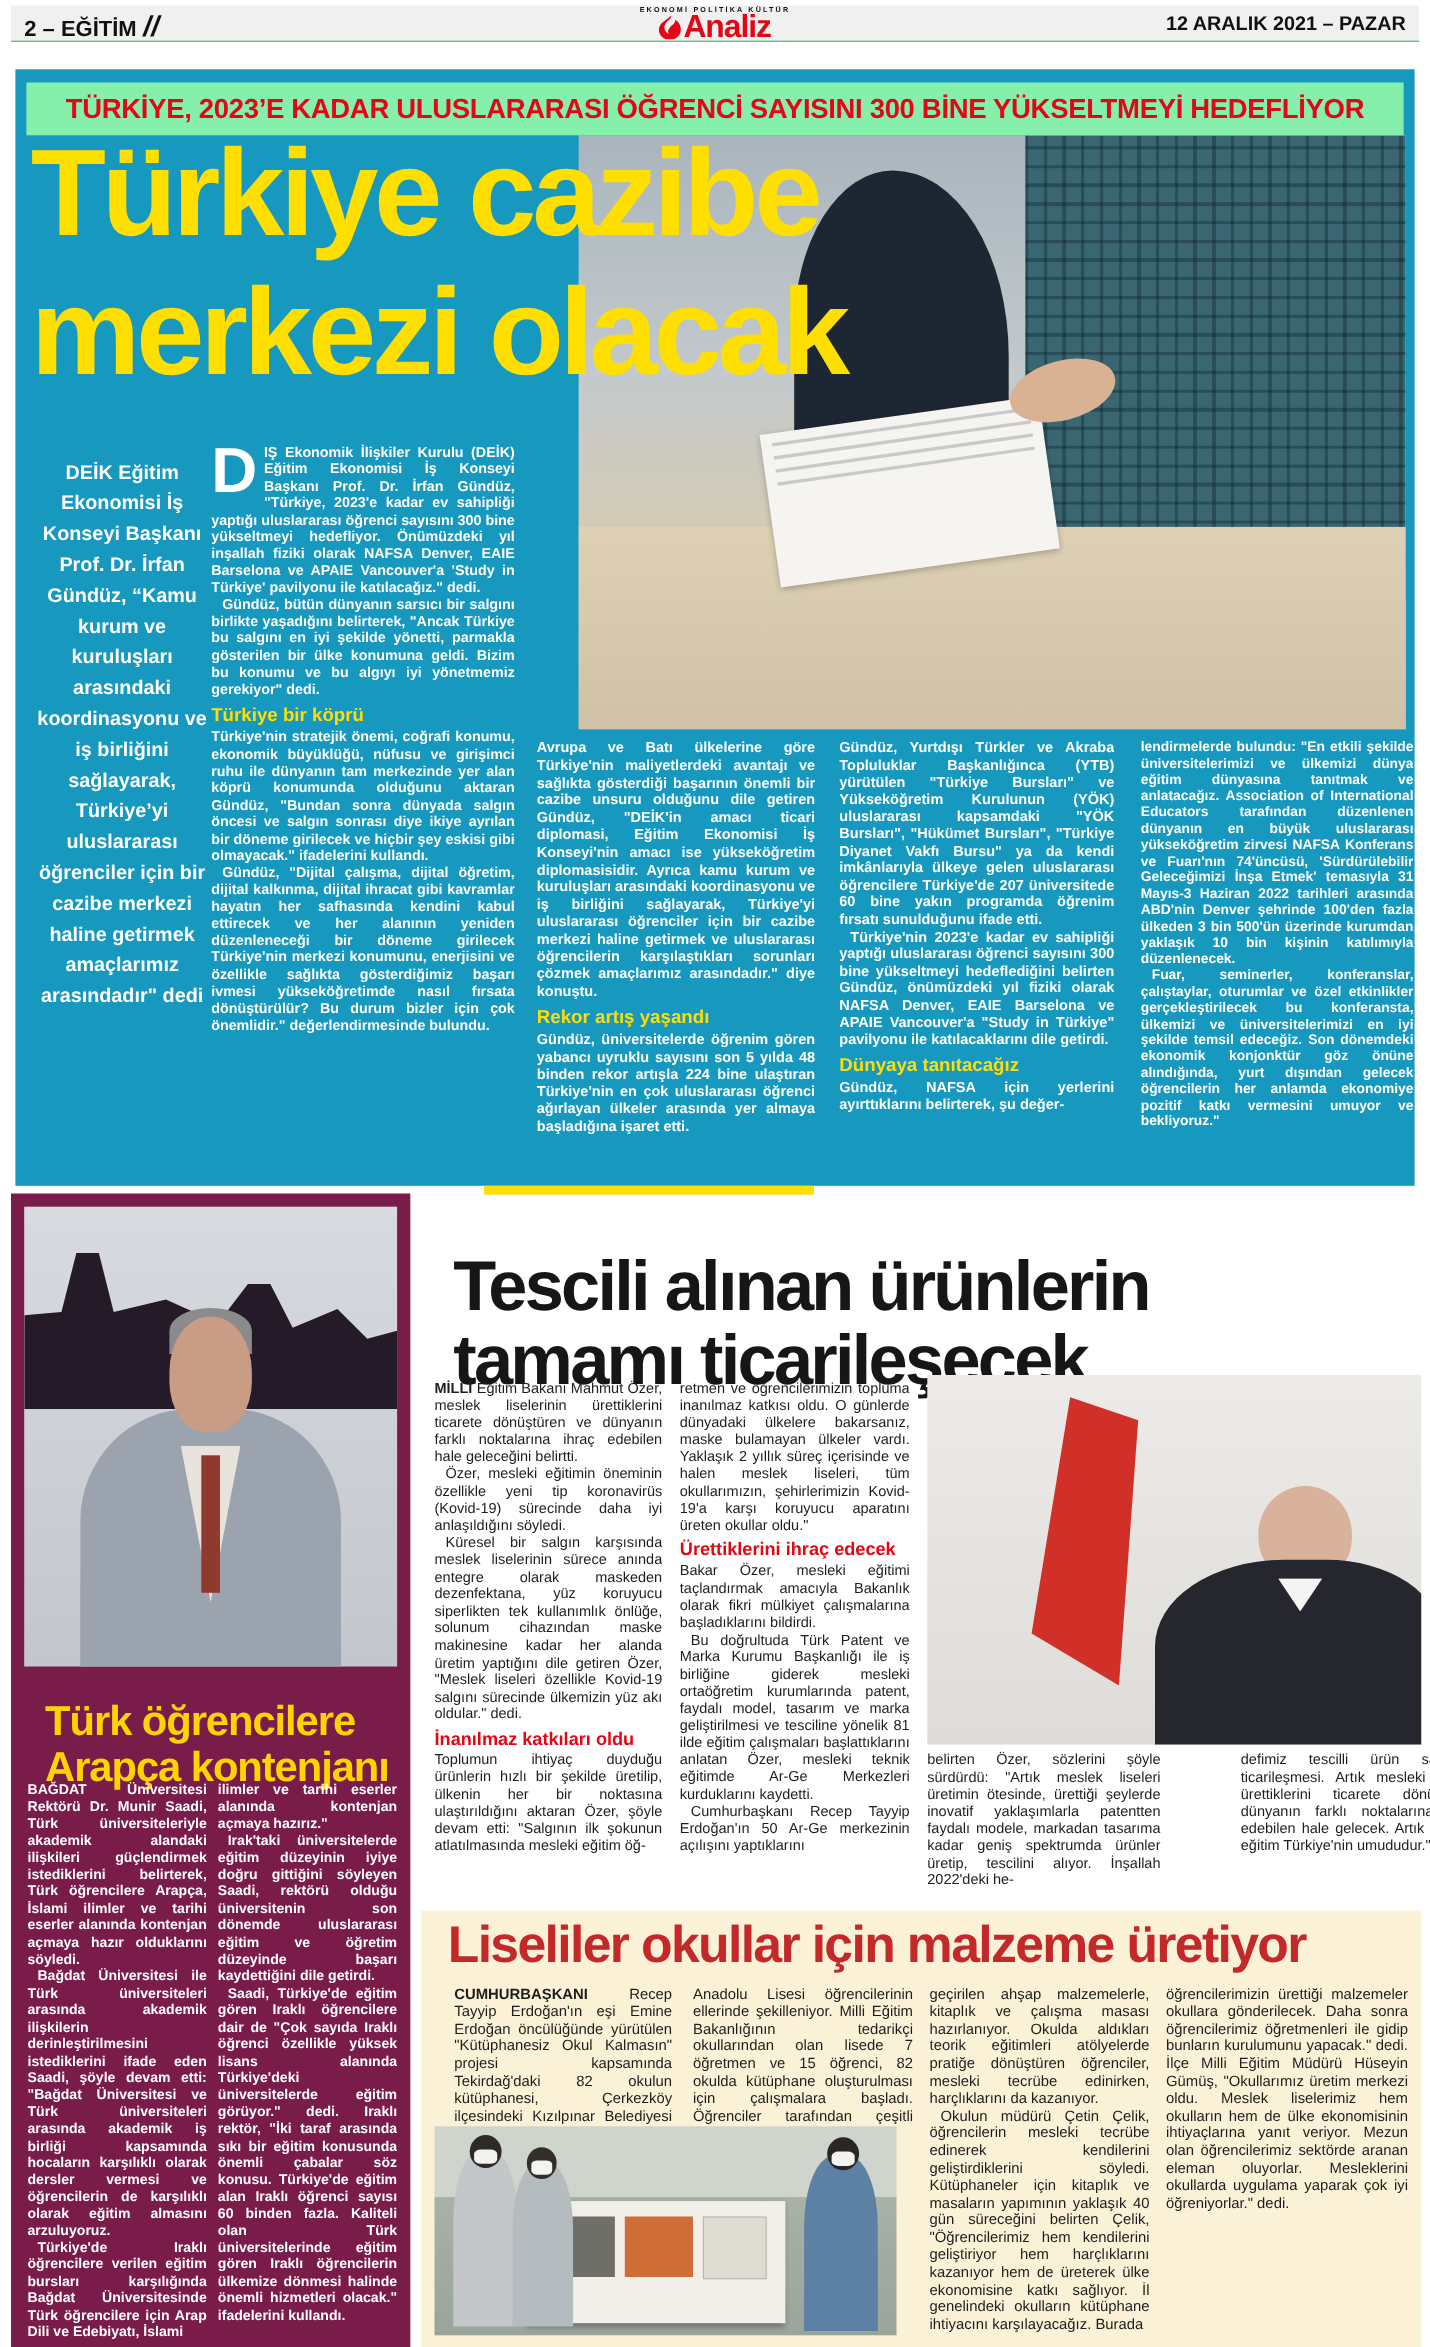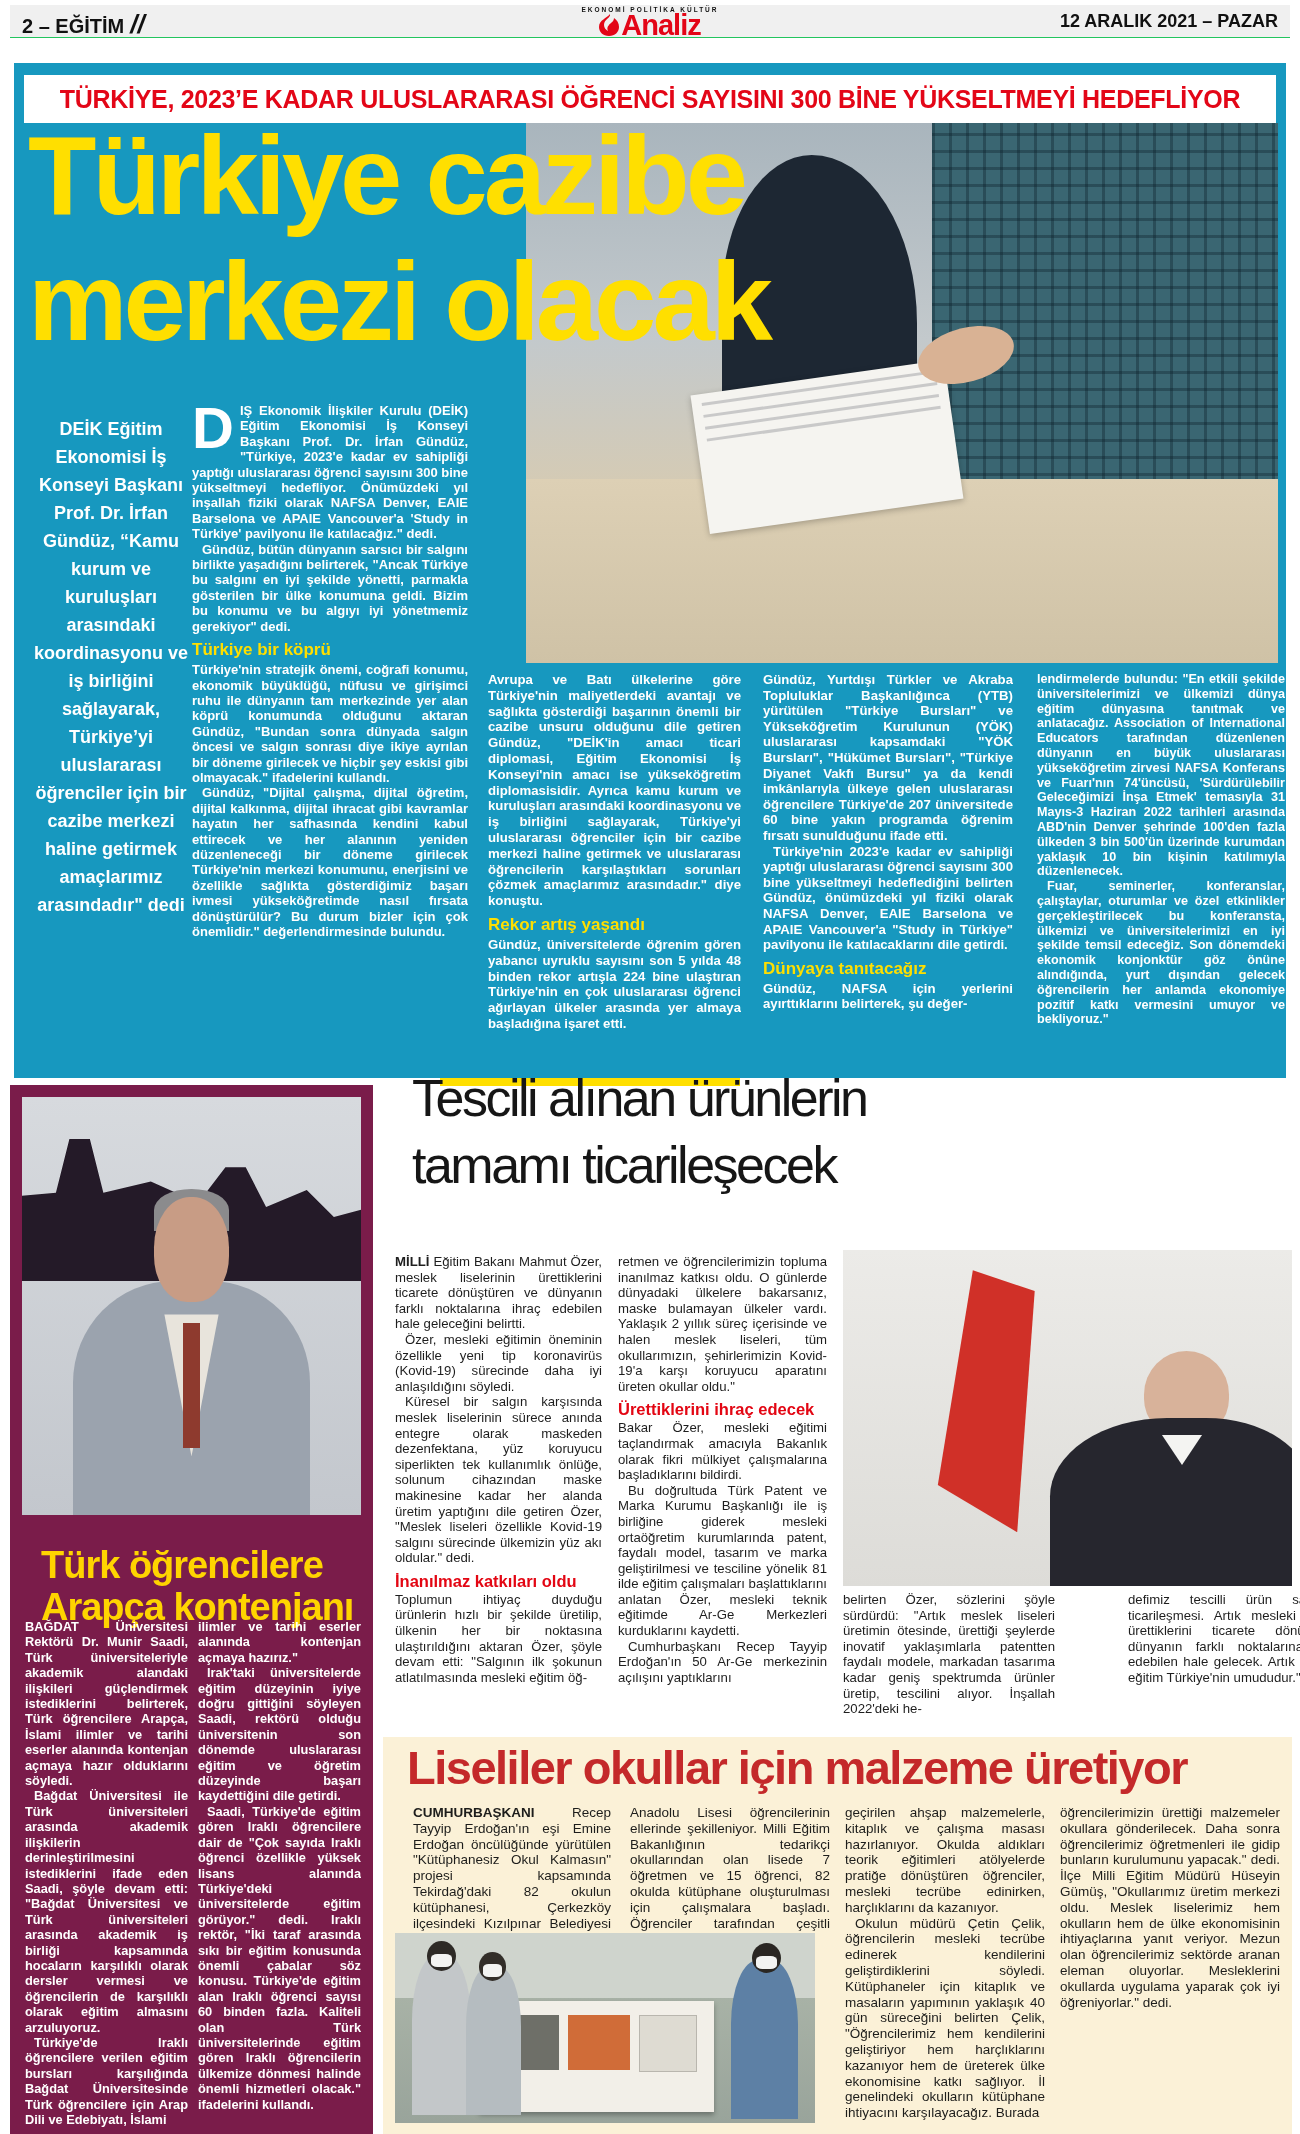--- a/index.html
+++ b/index.html
@@ -11,21 +11,21 @@
   .hdr-left{position:absolute;left:12px;top:4px;font-size:20px;font-weight:bold;color:#111;}
   .hdr-left .slashes{font-style:italic;font-size:26px;margin-left:6px;font-weight:bold;}
   .masthead{position:absolute;left:0;right:0;top:1px;text-align:center;}
   .logo-top{font-size:6.5px;letter-spacing:2px;color:#111;font-weight:bold;line-height:7px;}
   .logo-row{display:inline-flex;align-items:center;gap:2px;}
   .logo-text{color:#e30617;font-size:29px;font-weight:bold;letter-spacing:-1px;line-height:24px;}
   .flame{display:inline-block;width:20px;height:22px;}
   .hdr-right{position:absolute;right:12px;top:6px;font-size:18px;font-weight:bold;color:#111;}
   
   .a1{position:absolute;left:14px;top:63px;width:1272px;height:1015px;background:#1798bf;overflow:hidden;}
-  .a1-banner{position:absolute;left:10px;top:12px;width:1252px;height:48px;background:#ffffff;
+  .a1-banner{position:absolute;left:10px;top:12px;width:1252px;height:48px;background:#86efac;
              display:flex;align-items:center;justify-content:center;z-index:4;}
   .a1-banner span{color:#e30617;font-size:25px;font-weight:bold;letter-spacing:-0.3px;white-space:nowrap;}
   .a1-photo{position:absolute;left:512px;top:60px;width:752px;height:540px;overflow:hidden;z-index:1;
             background:linear-gradient(180deg,#a9b5bd 0%,#c3c9cc 40%,#d8cbb0 72%,#cfc2a8 100%);}
   .p1-person{position:absolute;right:0;top:0;width:46%;height:78%;
              background:repeating-linear-gradient(0deg,rgba(10,30,40,.35) 0 3px,transparent 3px 17px),
                         repeating-linear-gradient(90deg,rgba(10,30,40,.35) 0 3px,transparent 3px 17px),#3a6672;
              border-radius:0 0 0 40px;}
   .p1-jacket{position:absolute;left:26%;top:6%;width:26%;height:58%;background:#1d2733;
              border-radius:46% 54% 8% 8%;}
@@ -44,22 +44,22 @@
   .a1col p{margin:0;text-indent:10px;}
   .a1col p.np{text-indent:0;}
   .a1col h3{margin:7px 0 3px;color:#ffdf00;font-size:17px;line-height:18px;text-indent:0;}
   .colB{left:178px;top:340px;width:276px;height:668px;font-size:13px;line-height:15.4px;}
   .colC{left:474px;top:609px;width:253px;height:400px;font-size:13.2px;line-height:15.8px;}
   .colD{left:749px;top:609px;width:250px;height:402px;font-size:13.2px;line-height:15.6px;}
   .colE{left:1023px;top:609px;width:248px;height:402px;font-size:12.6px;line-height:14.8px;}
   .dcap{float:left;font-size:58px;line-height:46px;padding:2px 6px 0 0;font-weight:bold;}
   .yellow-rule{position:absolute;left:440px;top:1078px;width:300px;height:8px;background:#ffdf00;}
   
-  .a2-title{position:absolute;left:412px;top:1065px;margin:0;color:#161616;font-size:52px;
-            line-height:67px;font-weight:normal;letter-spacing:-2.5px;white-space:nowrap;}
+  .a2-title{position:absolute;left:412px;top:1136px;margin:0;color:#161616;font-size:64px;
+            line-height:67px;font-weight:bold;letter-spacing:-2.5px;white-space:nowrap;}
   .a2-photo{position:absolute;left:843px;top:1250px;width:449px;height:336px;overflow:hidden;
             background:linear-gradient(180deg,#ecebe8,#dddcd8);}
   .p2-flag{position:absolute;left:18%;top:6%;width:26%;height:78%;background:#d03028;
            clip-path:polygon(42% 0,95% 8%,80% 100%,12% 82%);}
   .p2-suit{position:absolute;right:-4%;bottom:-2%;width:58%;height:52%;background:#26262e;
            border-radius:45% 40% 0 0;}
   .p2-head{position:absolute;right:14%;bottom:44%;width:19%;height:26%;background:#d8b29a;
            border-radius:50% 50% 45% 45%;}
   .p2-collar{position:absolute;right:20%;bottom:36%;width:9%;height:9%;background:#f4f4f2;
              clip-path:polygon(0 0,100% 0,50% 100%);}

